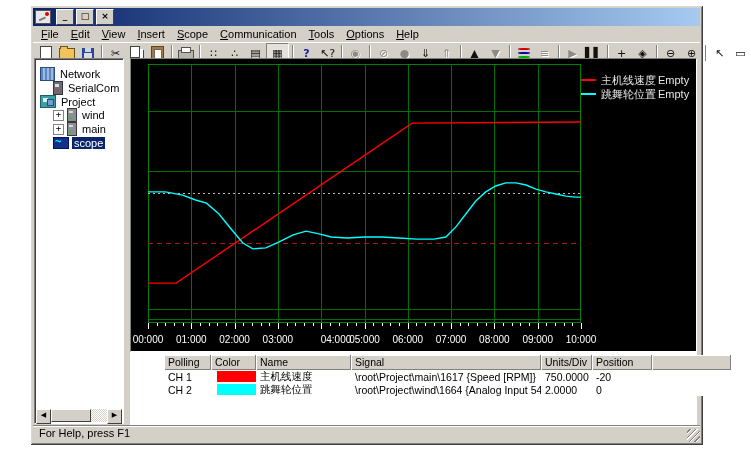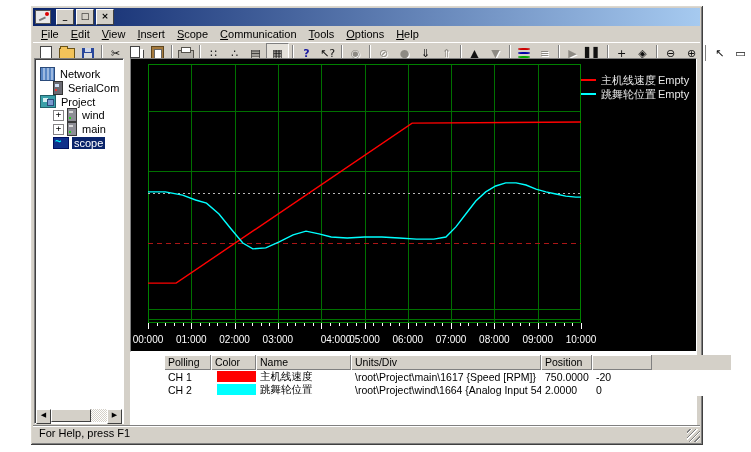--- a/index.html
+++ b/index.html
@@ -366,20 +366,21 @@
         <span class="xlab" style="left: 415px; text-align: center;">10:000</span>
       </div>
   </div>
 
   <div id="table">
     <div id="thead">
         <div class="trow">
           <div class="hcell">Polling</div>
           <div class="hcell">Color</div>
           <div class="hcell">Name</div>
+          <div class="hcell">Signal</div>
           <div class="hcell">Units/Div</div>
           <div class="hcell">Position</div>
           <div class="hcell"></div>
         </div>
       </div>
     <div id="tbody">
         <div class="trow">
           <div class="tcell">CH 1</div>
           <div class="tcell">
             <div class="swatch" style="background: rgb(255, 0, 0);"></div>

